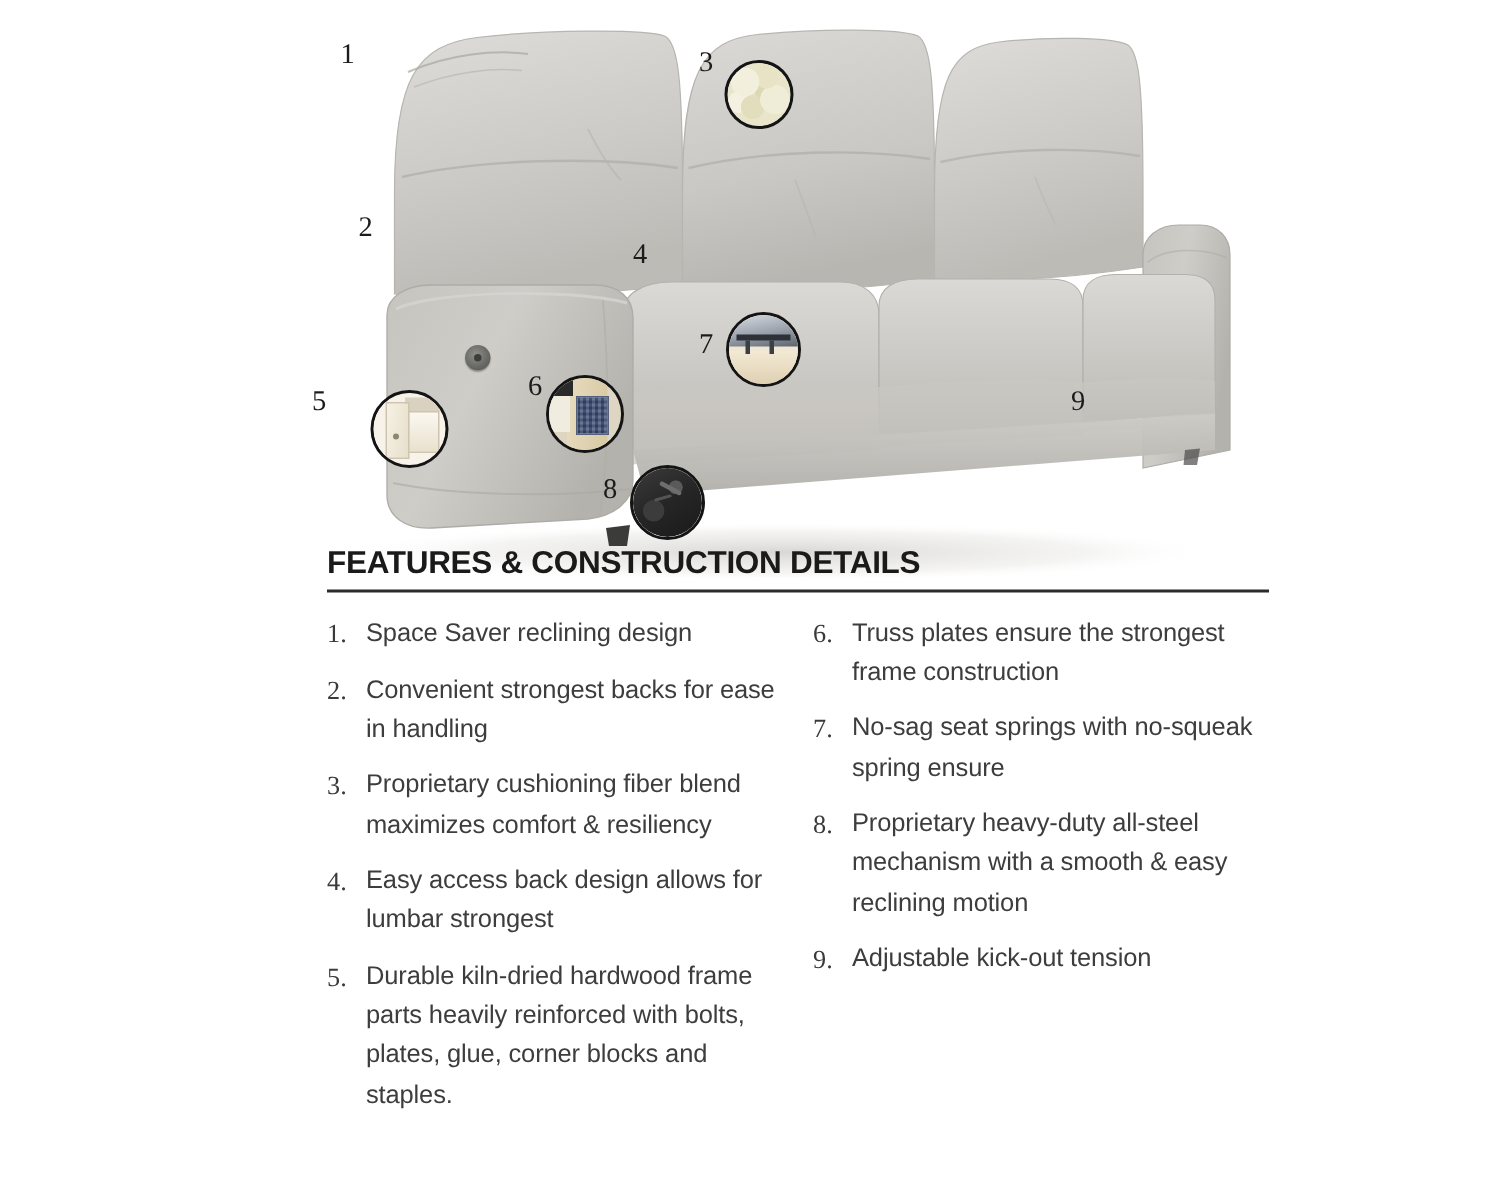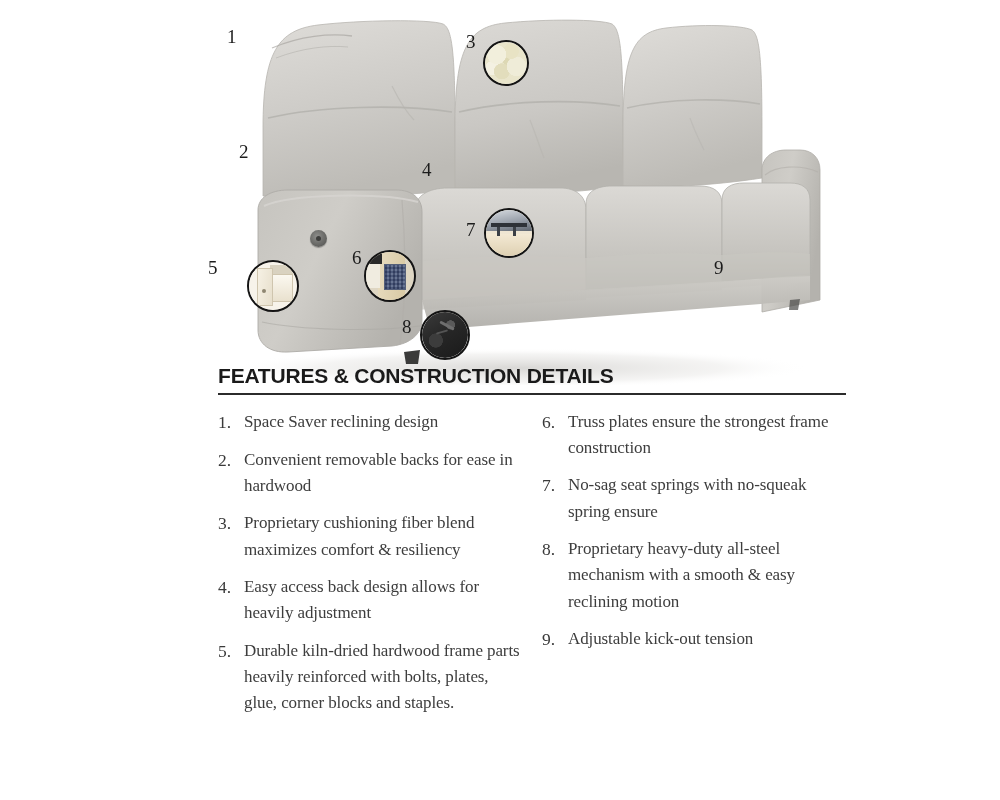--- a/index.html
+++ b/index.html
@@ -219,21 +219,21 @@
   .feature-num {
     font-family: "Liberation Serif", serif;
     font-size: 17.5px;
     color: #3a3a3a;
     width: 26px;
     flex: 0 0 26px;
     text-align: left;
     line-height: 1.55;
   }
   .feature-text {
-    font-family: Liberation Serif, serif;
+    font-family: Liberation Sans, sans-serif;
     font-size: 17px;
     color: #3d3d3d;
     line-height: 1.55;
     letter-spacing: -0.1px;
   }
 </style>
 </head>
 <body>
 
 <div id="product-figure">
@@ -380,29 +380,29 @@
 
   <div id="features-columns">
 
     <div class="feature-column">
       <div class="feature-item">
         <span class="feature-num">1.</span>
         <span class="feature-text">Space Saver reclining design</span>
       </div>
       <div class="feature-item">
         <span class="feature-num">2.</span>
-        <span class="feature-text">Convenient removable backs for ease in hardwood</span>
+        <span class="feature-text">Convenient strongest backs for ease in handling</span>
       </div>
       <div class="feature-item">
         <span class="feature-num">3.</span>
         <span class="feature-text">Proprietary cushioning fiber blend maximizes comfort &amp; resiliency</span>
       </div>
       <div class="feature-item">
         <span class="feature-num">4.</span>
-        <span class="feature-text">Easy access back design allows for heavily adjustment</span>
+        <span class="feature-text">Easy access back design allows for lumbar strongest</span>
       </div>
       <div class="feature-item">
         <span class="feature-num">5.</span>
         <span class="feature-text">Durable kiln-dried hardwood frame parts heavily reinforced with bolts, plates, glue, corner blocks and staples.</span>
       </div>
     </div>
 
     <div class="feature-column">
       <div class="feature-item">
         <span class="feature-num">6.</span>

